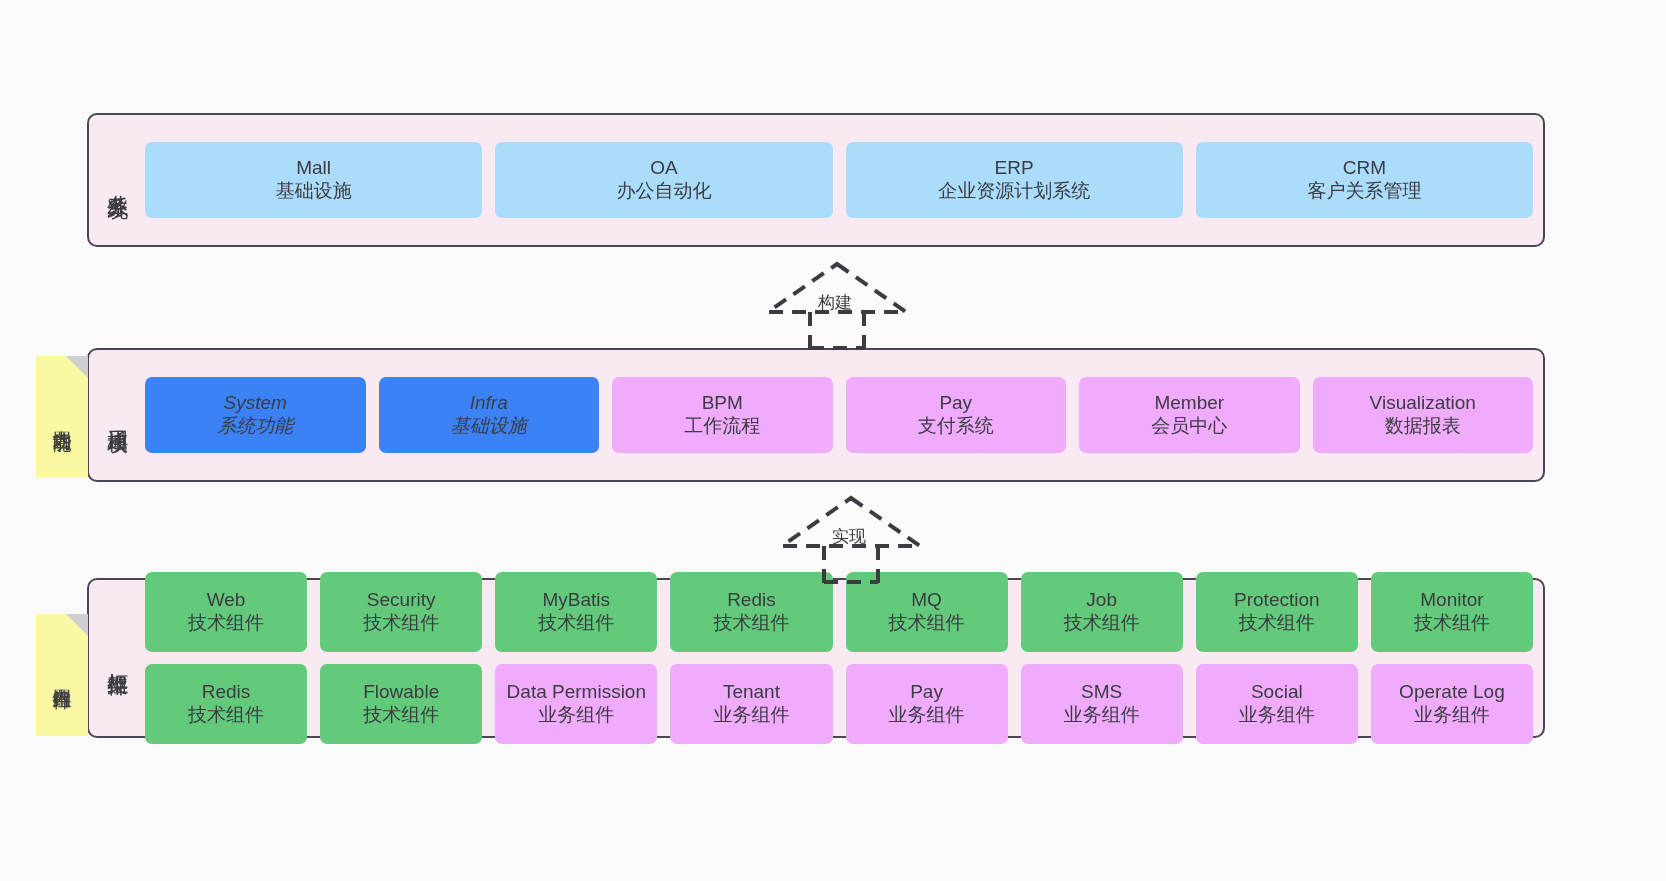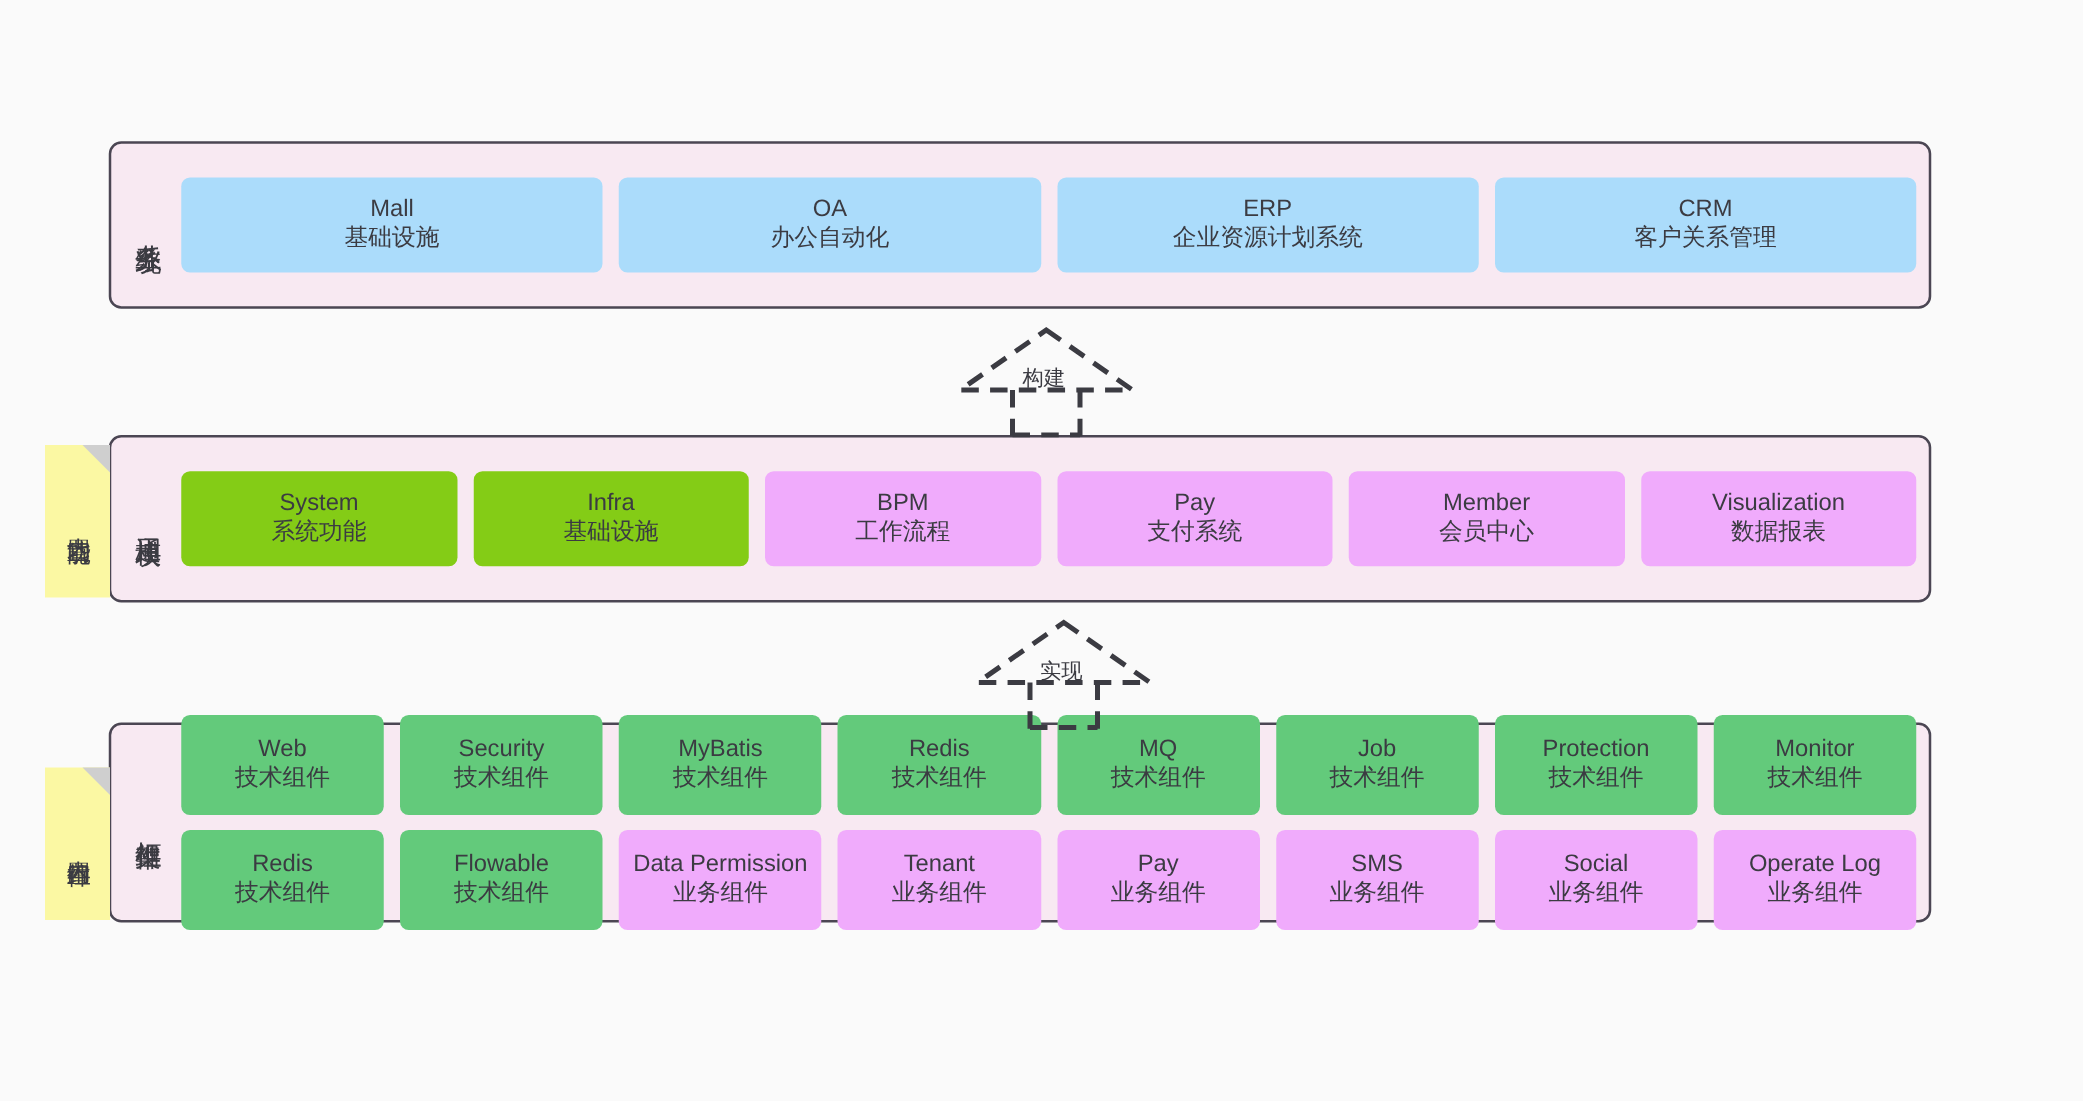--- a/index.html
+++ b/index.html
@@ -70,21 +70,21 @@
     justify-content: center;
     text-align: center;
     line-height: 1.2;
     min-height: 0;
   }
   .cell .t1 { font-size: 19px; }
   .cell .t2 { font-size: 19px; }
 
   
   .c-blue       { background: #abdcfb; }
-  .c-red        { background: #84cc16; }
+  .c-red        { background: #3b82f6; font-style: italic; }
   .c-pink       { background: #f0abfc; }
   .c-green      { background: #63ca7b; }
   .c-greenlight { background: #f0abfc; }
 
   
   #layer-business {
     left: 87px;  top: 113px;  width: 1458px; height: 134px;
   }
   #layer-business .cell { height: 76px; }
 

